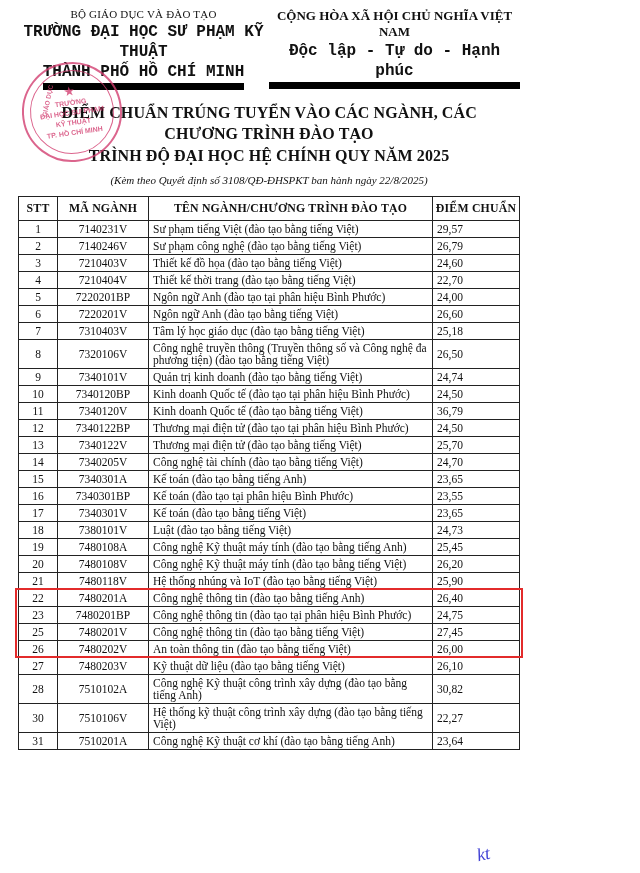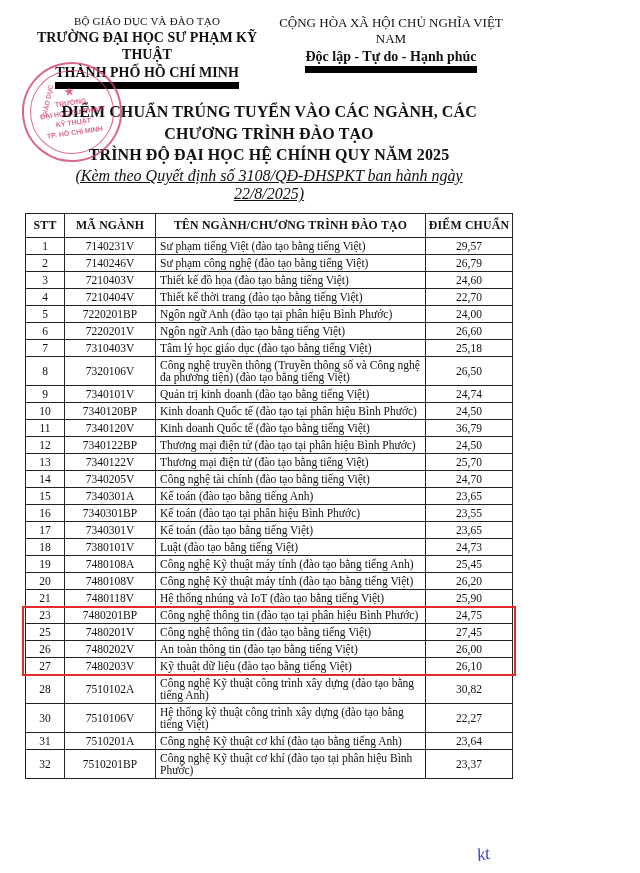--- a/index.html
+++ b/index.html
@@ -12,21 +12,21 @@
     height: 873px;
     font-family: "Liberation Serif", serif;
     color: #111;
     position: relative;
     overflow: hidden;
   }
   .page {
     position: relative;
     width: 538px;
     height: 873px;
-    padding: 7px;
+    padding: 0;
     box-sizing: border-box;
   }
 
   
   .header {
     display: flex;
     flex-direction: row;
     padding: 8px 18px 0 18px;
     box-sizing: border-box;
   }
@@ -38,26 +38,27 @@
   .header-right {
     width: 50%;
     text-align: center;
     line-height: 1.25;
   }
   .h-min {
     font-size: 11px;
     letter-spacing: 0.2px;
   }
   .h-bold {
-    font-size: 14px;
-    font-weight: bold;
+    font-size: 16px;
+    font-weight: bold;
+    font-family: Liberation Mono, monospace;
   }
   .h-bold-big {
     font-size: 13px;
-    font-weight: normal;
+    font-weight: bold;
   }
   .underline-short {
     display: inline-block;
     border-bottom: 7px solid #000000;
     padding-bottom: 1px;
   }
 
   
   .title-block {
     text-align: center;
@@ -65,24 +66,23 @@
     padding: 0 40px;
     box-sizing: border-box;
   }
   .title-line {
     font-size: 16px;
     font-weight: bold;
     line-height: 1.35;
     letter-spacing: 0.1px;
   }
   .subtitle-line {
-    font-size: 16px;
+    font-size: 11px;
     font-style: italic;
-    margin-top: 1px;
-    text-decoration: underline;
+    margin-top: 7px;
   }
 
   
   .stamp {
     position: absolute;
     left: 22px;
     top: 62px;
     width: 96px;
     height: 96px;
     border: 2px solid #d23b6e;
@@ -143,21 +143,21 @@
   table.scores thead th {
     font-weight: bold;
     text-align: center;
     font-size: 11.8px;
     padding: 4px 2px;
     letter-spacing: 0.2px;
   }
   td.c-stt { width: 30px; text-align: center; }
   td.c-code { width: 82px; text-align: center; }
   td.c-name { padding-left: 6px; }
-  td.c-score { width: 78px; text-align: center; }
+  td.c-score { width: 78px; text-align: left; }
   th.c-stt { width: 30px; }
   th.c-code { width: 82px; }
   th.c-score { width: 78px; }
 
   
   .highlight-box {
     position: absolute;
     left: -3px;
     right: -3px;
     border: 2px solid #e32b2b;
@@ -347,20 +347,26 @@
             <td class="c-name">Công nghệ Kỹ thuật máy tính (đào tạo bằng tiếng Việt)</td>
             <td class="c-score">26,20</td>
           </tr>
           <tr>
             <td class="c-stt">21</td>
             <td class="c-code">7480118V</td>
             <td class="c-name">Hệ thống nhúng và IoT (đào tạo bằng tiếng Việt)</td>
             <td class="c-score">25,90</td>
           </tr>
           <tr>
+            <td class="c-stt">22</td>
+            <td class="c-code">7480201A</td>
+            <td class="c-name">Công nghệ thông tin (đào tạo bằng tiếng Anh)</td>
+            <td class="c-score">26,40</td>
+          </tr>
+          <tr>
             <td class="c-stt">23</td>
             <td class="c-code">7480201BP</td>
             <td class="c-name">Công nghệ thông tin (đào tạo tại phân hiệu Bình Phước)</td>
             <td class="c-score">24,75</td>
           </tr>
           <tr>
             <td class="c-stt">25</td>
             <td class="c-code">7480201V</td>
             <td class="c-name">Công nghệ thông tin (đào tạo bằng tiếng Việt)</td>
             <td class="c-score">27,45</td>
@@ -388,25 +394,19 @@
             <td class="c-code">7510106V</td>
             <td class="c-name">Hệ thống kỹ thuật công trình xây dựng  (đào tạo bằng tiếng Việt)</td>
             <td class="c-score">22,27</td>
           </tr>
           <tr>
             <td class="c-stt">31</td>
             <td class="c-code">7510201A</td>
             <td class="c-name">Công nghệ Kỹ thuật cơ khí (đào tạo bằng tiếng Anh)</td>
             <td class="c-score">23,64</td>
           </tr>
-          <tr>
-            <td class="c-stt">32</td>
-            <td class="c-code">7510201BP</td>
-            <td class="c-name">Công nghệ Kỹ thuật cơ khí (đào tạo tại phân hiệu Bình Phước)</td>
-            <td class="c-score">23,37</td>
-          </tr>
         </tbody>
     </table>
     <div class="highlight-box" id="highlight-box" style="top: 392.5px; height: 70px; border-color: rgb(227, 43, 43);"></div>
   </div>
 
   <div class="signature">kt</div>
 </div>
 
 </body></html>

